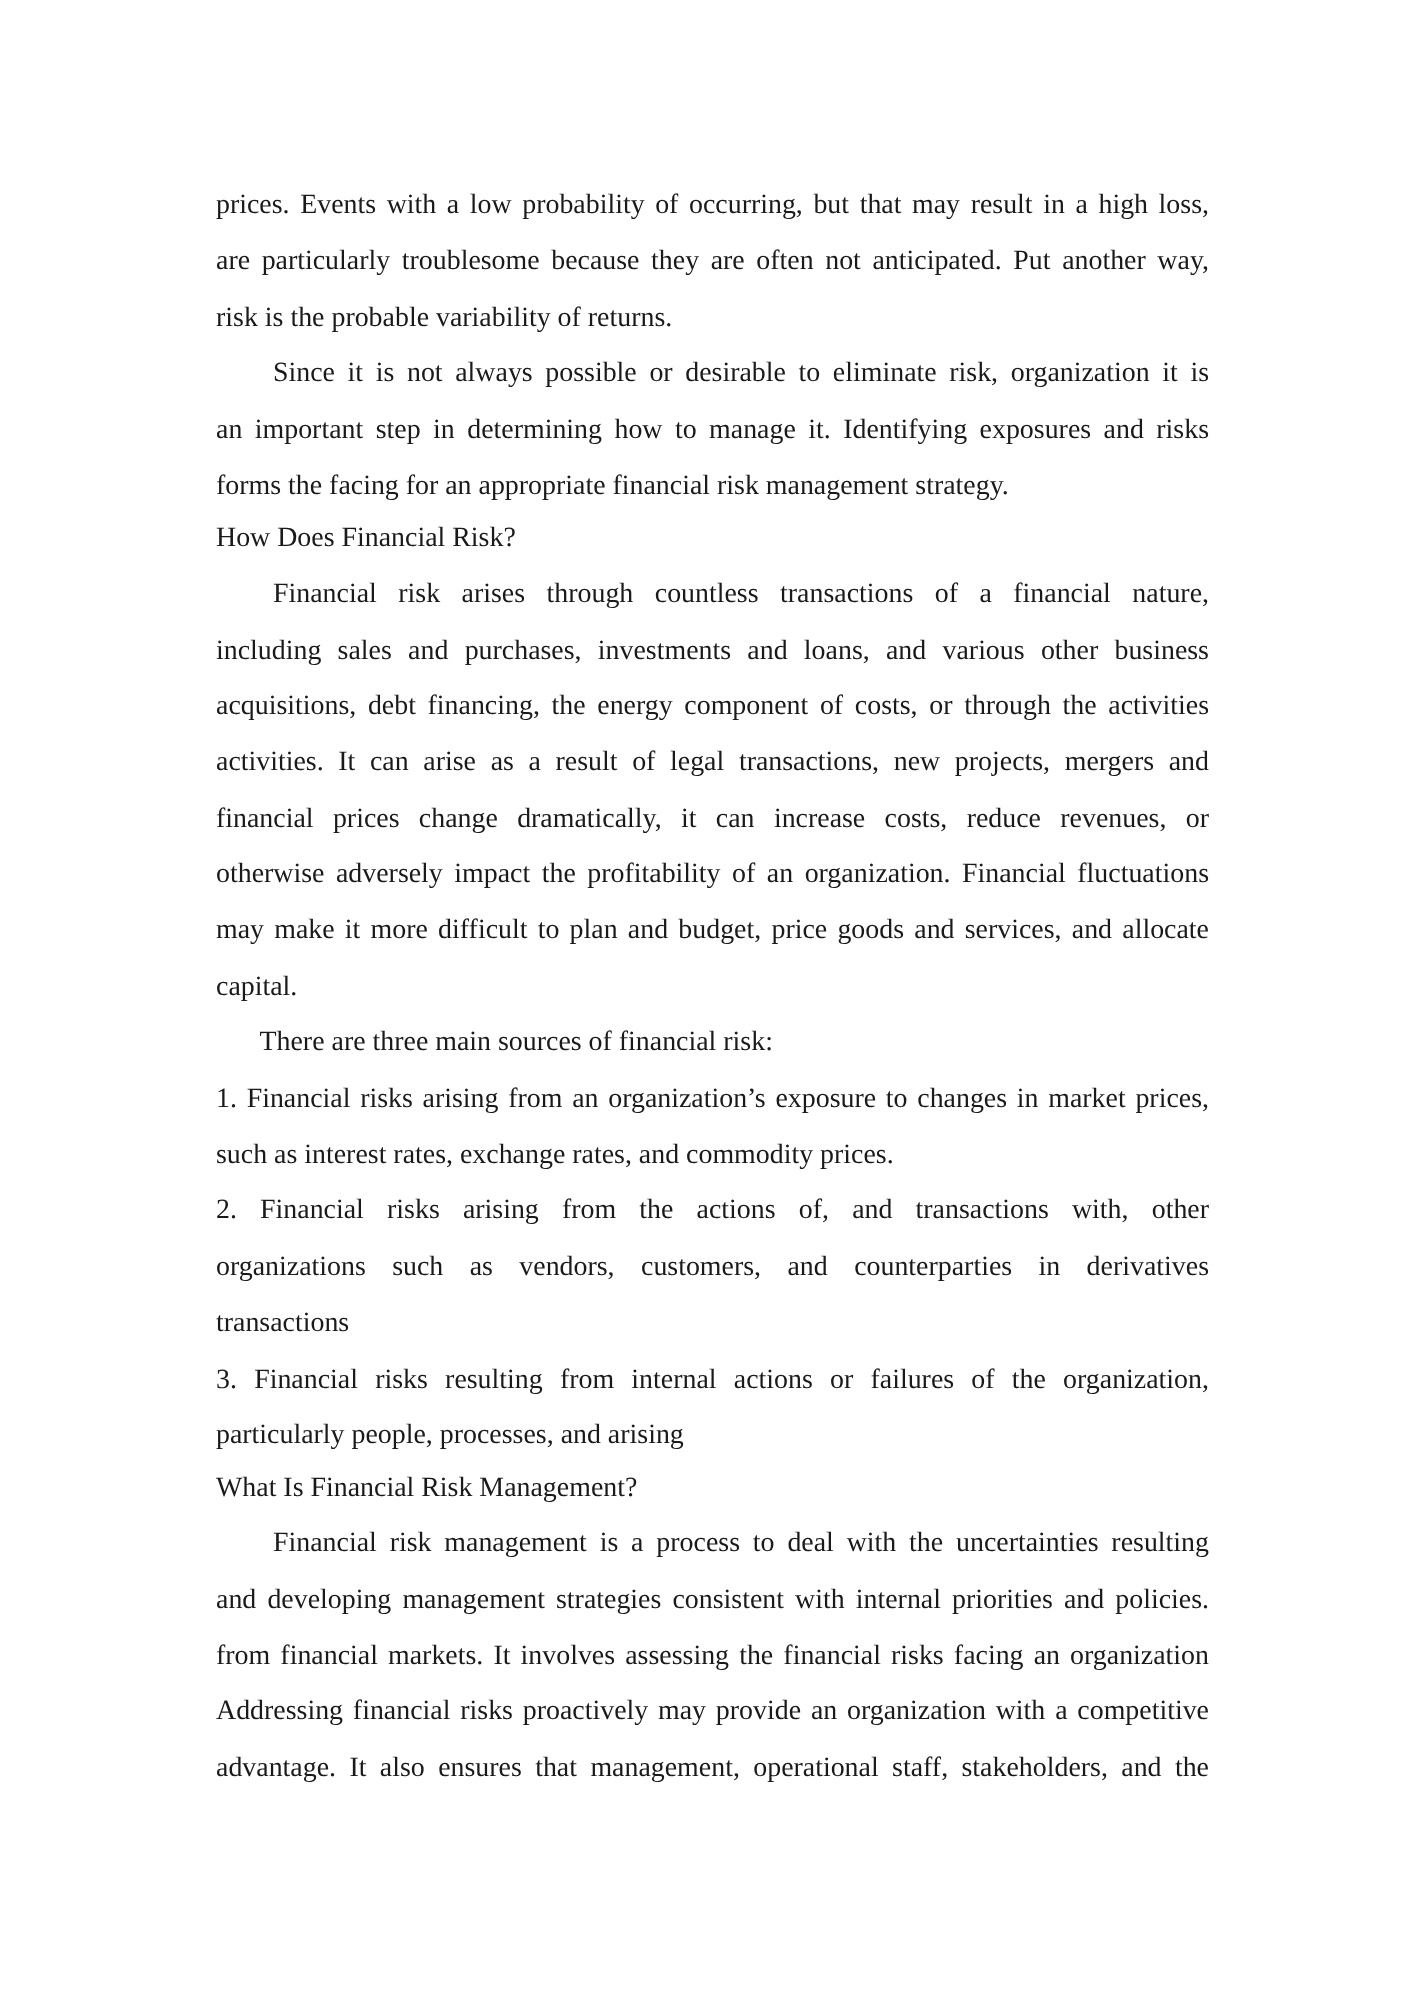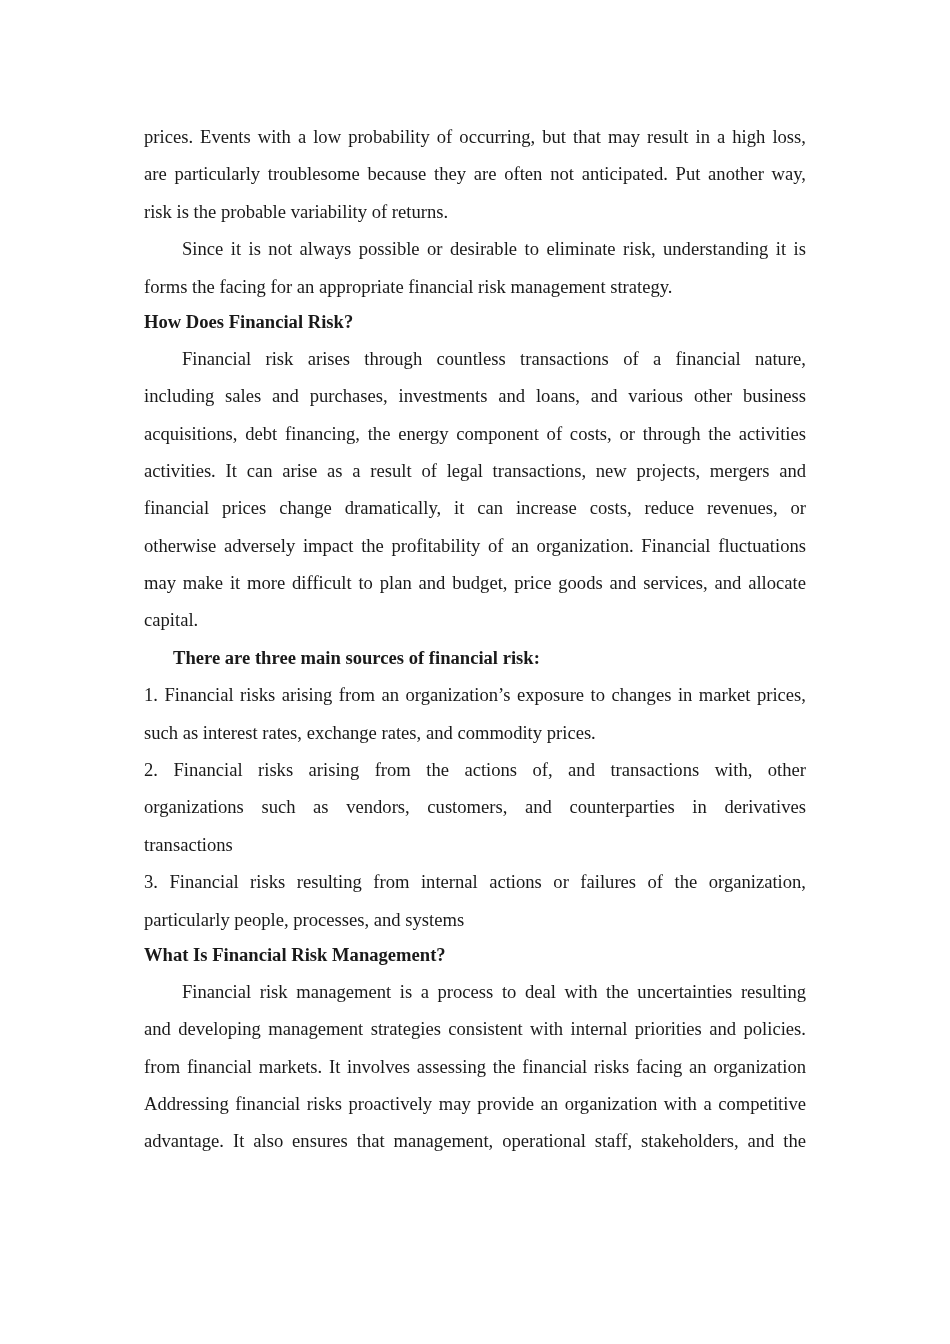--- a/index.html
+++ b/index.html
@@ -8,36 +8,37 @@
     position: absolute; left: 144px; top: 118px; width: 662px;
     font-family: "Liberation Serif", "DejaVu Serif", serif;
     font-size: 18.6px; color: #1a1a1a;
   }
   .line {
     height: 37.4px; line-height: 37.4px; white-space: nowrap;
     text-align: justify; text-align-last: justify;
   }
   .line.last { text-align-last: left; }
   .line.indent { padding-left: 38px; }
-  .line.indent-small { padding-left: 29px; font-weight: bold; }
-  .heading { height: 34.8px; line-height: 34.8px; font-weight: bold; white-space: nowrap; }
+  .line.indent-small { padding-left: 29px; }
+  .heading { height: 34.8px; line-height: 34.8px; font-weight: normal; white-space: nowrap; }
 </style>
 </head>
 <body>
 
 <div class="page">
 
   <div>
     <div class="line">prices. Events with a low probability of occurring, but that may result in a high loss,</div>
     <div class="line">are particularly troublesome because they are often not anticipated. Put another way,</div>
     <div class="line last">risk is the probable variability of returns.</div>
   </div>
 
   <div>
-    <div class="line indent">Since it is not always possible or desirable to eliminate risk, understanding it is</div>
+    <div class="line indent">Since it is not always possible or desirable to eliminate risk, organization it is</div>
+    <div class="line">an important step in determining how to manage it. Identifying exposures and risks</div>
     <div class="line last">forms the facing for an appropriate financial risk management strategy.</div>
   </div>
 
   <div class="heading">How Does Financial Risk?</div>
 
   <div>
     <div class="line indent">Financial risk arises through countless transactions of a financial nature,</div>
     <div class="line">including sales and purchases, investments and loans, and various other business</div>
     <div class="line">acquisitions, debt financing, the energy component of costs, or through the activities</div>
     <div class="line">activities. It can arise as a result of legal transactions, new projects, mergers and</div>
@@ -57,21 +58,21 @@
   </div>
 
   <div>
     <div class="line">2. Financial risks arising from the actions of, and transactions with, other</div>
     <div class="line">organizations such as vendors, customers, and counterparties in derivatives</div>
     <div class="line last">transactions</div>
   </div>
 
   <div>
     <div class="line">3. Financial risks resulting from internal actions or failures of the organization,</div>
-    <div class="line last">particularly people, processes, and systems</div>
+    <div class="line last">particularly people, processes, and arising</div>
   </div>
 
   <div class="heading">What Is Financial Risk Management?</div>
 
   <div>
     <div class="line indent">Financial risk management is a process to deal with the uncertainties resulting</div>
     <div class="line">and developing management strategies consistent with internal priorities and policies.</div>
     <div class="line">from financial markets. It involves assessing the financial risks facing an organization</div>
     <div class="line">Addressing financial risks proactively may provide an organization with a competitive</div>
     <div class="line">advantage. It also ensures that management, operational staff, stakeholders, and the</div>

